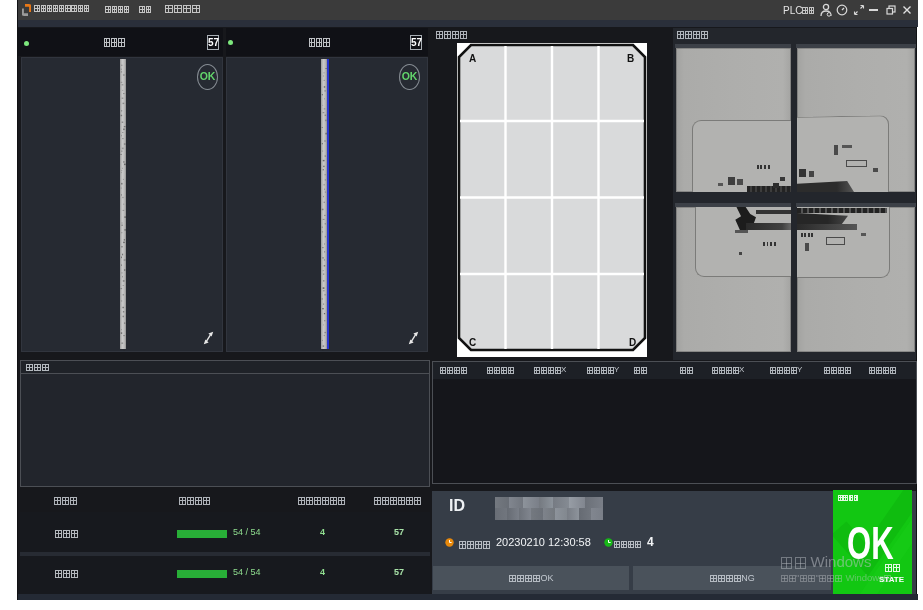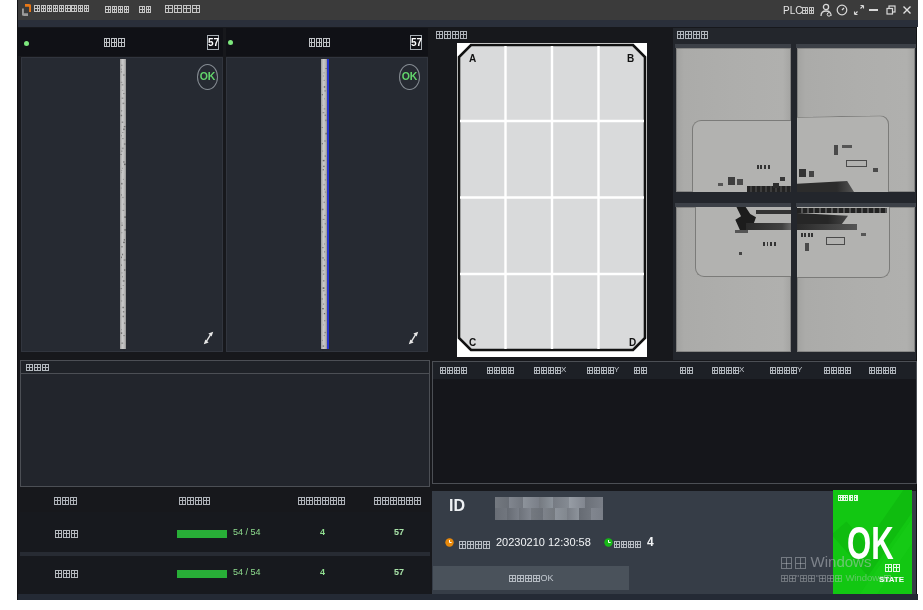--- a/index.html
+++ b/index.html
@@ -373,20 +373,21 @@
     <span class="abs zz" style="left:26px;top:50px;color:#c8cdd3"><i class="z z7"></i><i class="z z7"></i><i class="z z7"></i><i class="z z7"></i></span>
     <span class="abs" style="left:64px;top:45px;font-size:11px;font-weight:normal;color:#f2f4f6">20230210 12:30:58</span>
     <svg class="abs" style="left:172px;top:47px" width="9" height="9" viewBox="0 0 9 9">
       <circle cx="4.5" cy="4.5" r="4.2" fill="#18b818"></circle>
           <path d="M4.5 4.5 V2 M4.5 4.5 H6.6" stroke="#fff" stroke-width="1"></path>
     </svg>
     <span class="abs zz" style="left:181px;top:50px;color:#c8cdd3"><i class="z z6"></i><i class="z z6"></i><i class="z z6"></i><i class="z z6"></i></span>
     <span class="abs" style="left:215px;top:44px;font-size:12px;font-weight:bold;color:#f2f4f6">4</span>
 
     <div class="btn" style="left:1px;width:196px"><i class="z z7"></i><i class="z z7"></i><i class="z z7"></i><i class="z z7"></i><span style="font-size:9px">OK</span></div>
+    <div class="btn" style="left:201px;width:198px"><i class="z z7"></i><i class="z z7"></i><i class="z z7"></i><i class="z z7"></i><span style="font-size:9px">NG</span></div>
 
     <div class="abs" style="left:401px;top:-1px;width:79px;height:104px;background:#12c712;overflow:hidden">
       <svg class="abs" style="left:0;top:0" width="79" height="104" viewBox="0 0 79 104">
         <path d="M6 38 L34 70 L88 -8" fill="none" stroke="#0fbc0f" stroke-width="20"></path>
         <path d="M30 112 L84 34" fill="none" stroke="#1ed01e" stroke-width="14" opacity=".35"></path>
       </svg>
       <span class="abs zz" style="left:5px;top:5px;color:#fff"><i class="z z5"></i><i class="z z5"></i><i class="z z5"></i><i class="z z5"></i></span>
       <span class="abs" style="left:14px;top:25px;font-size:47px;font-weight:bold;color:#fff;transform:scaleX(.66);transform-origin:0 0">OK</span>
       <span class="abs zz" style="left:51px;top:74px;color:#fff"><i class="z z7"></i><i class="z z7"></i></span>
       <span class="abs" style="left:46px;top:85px;font-size:8px;font-weight:bold;color:#fff">STATE</span>

